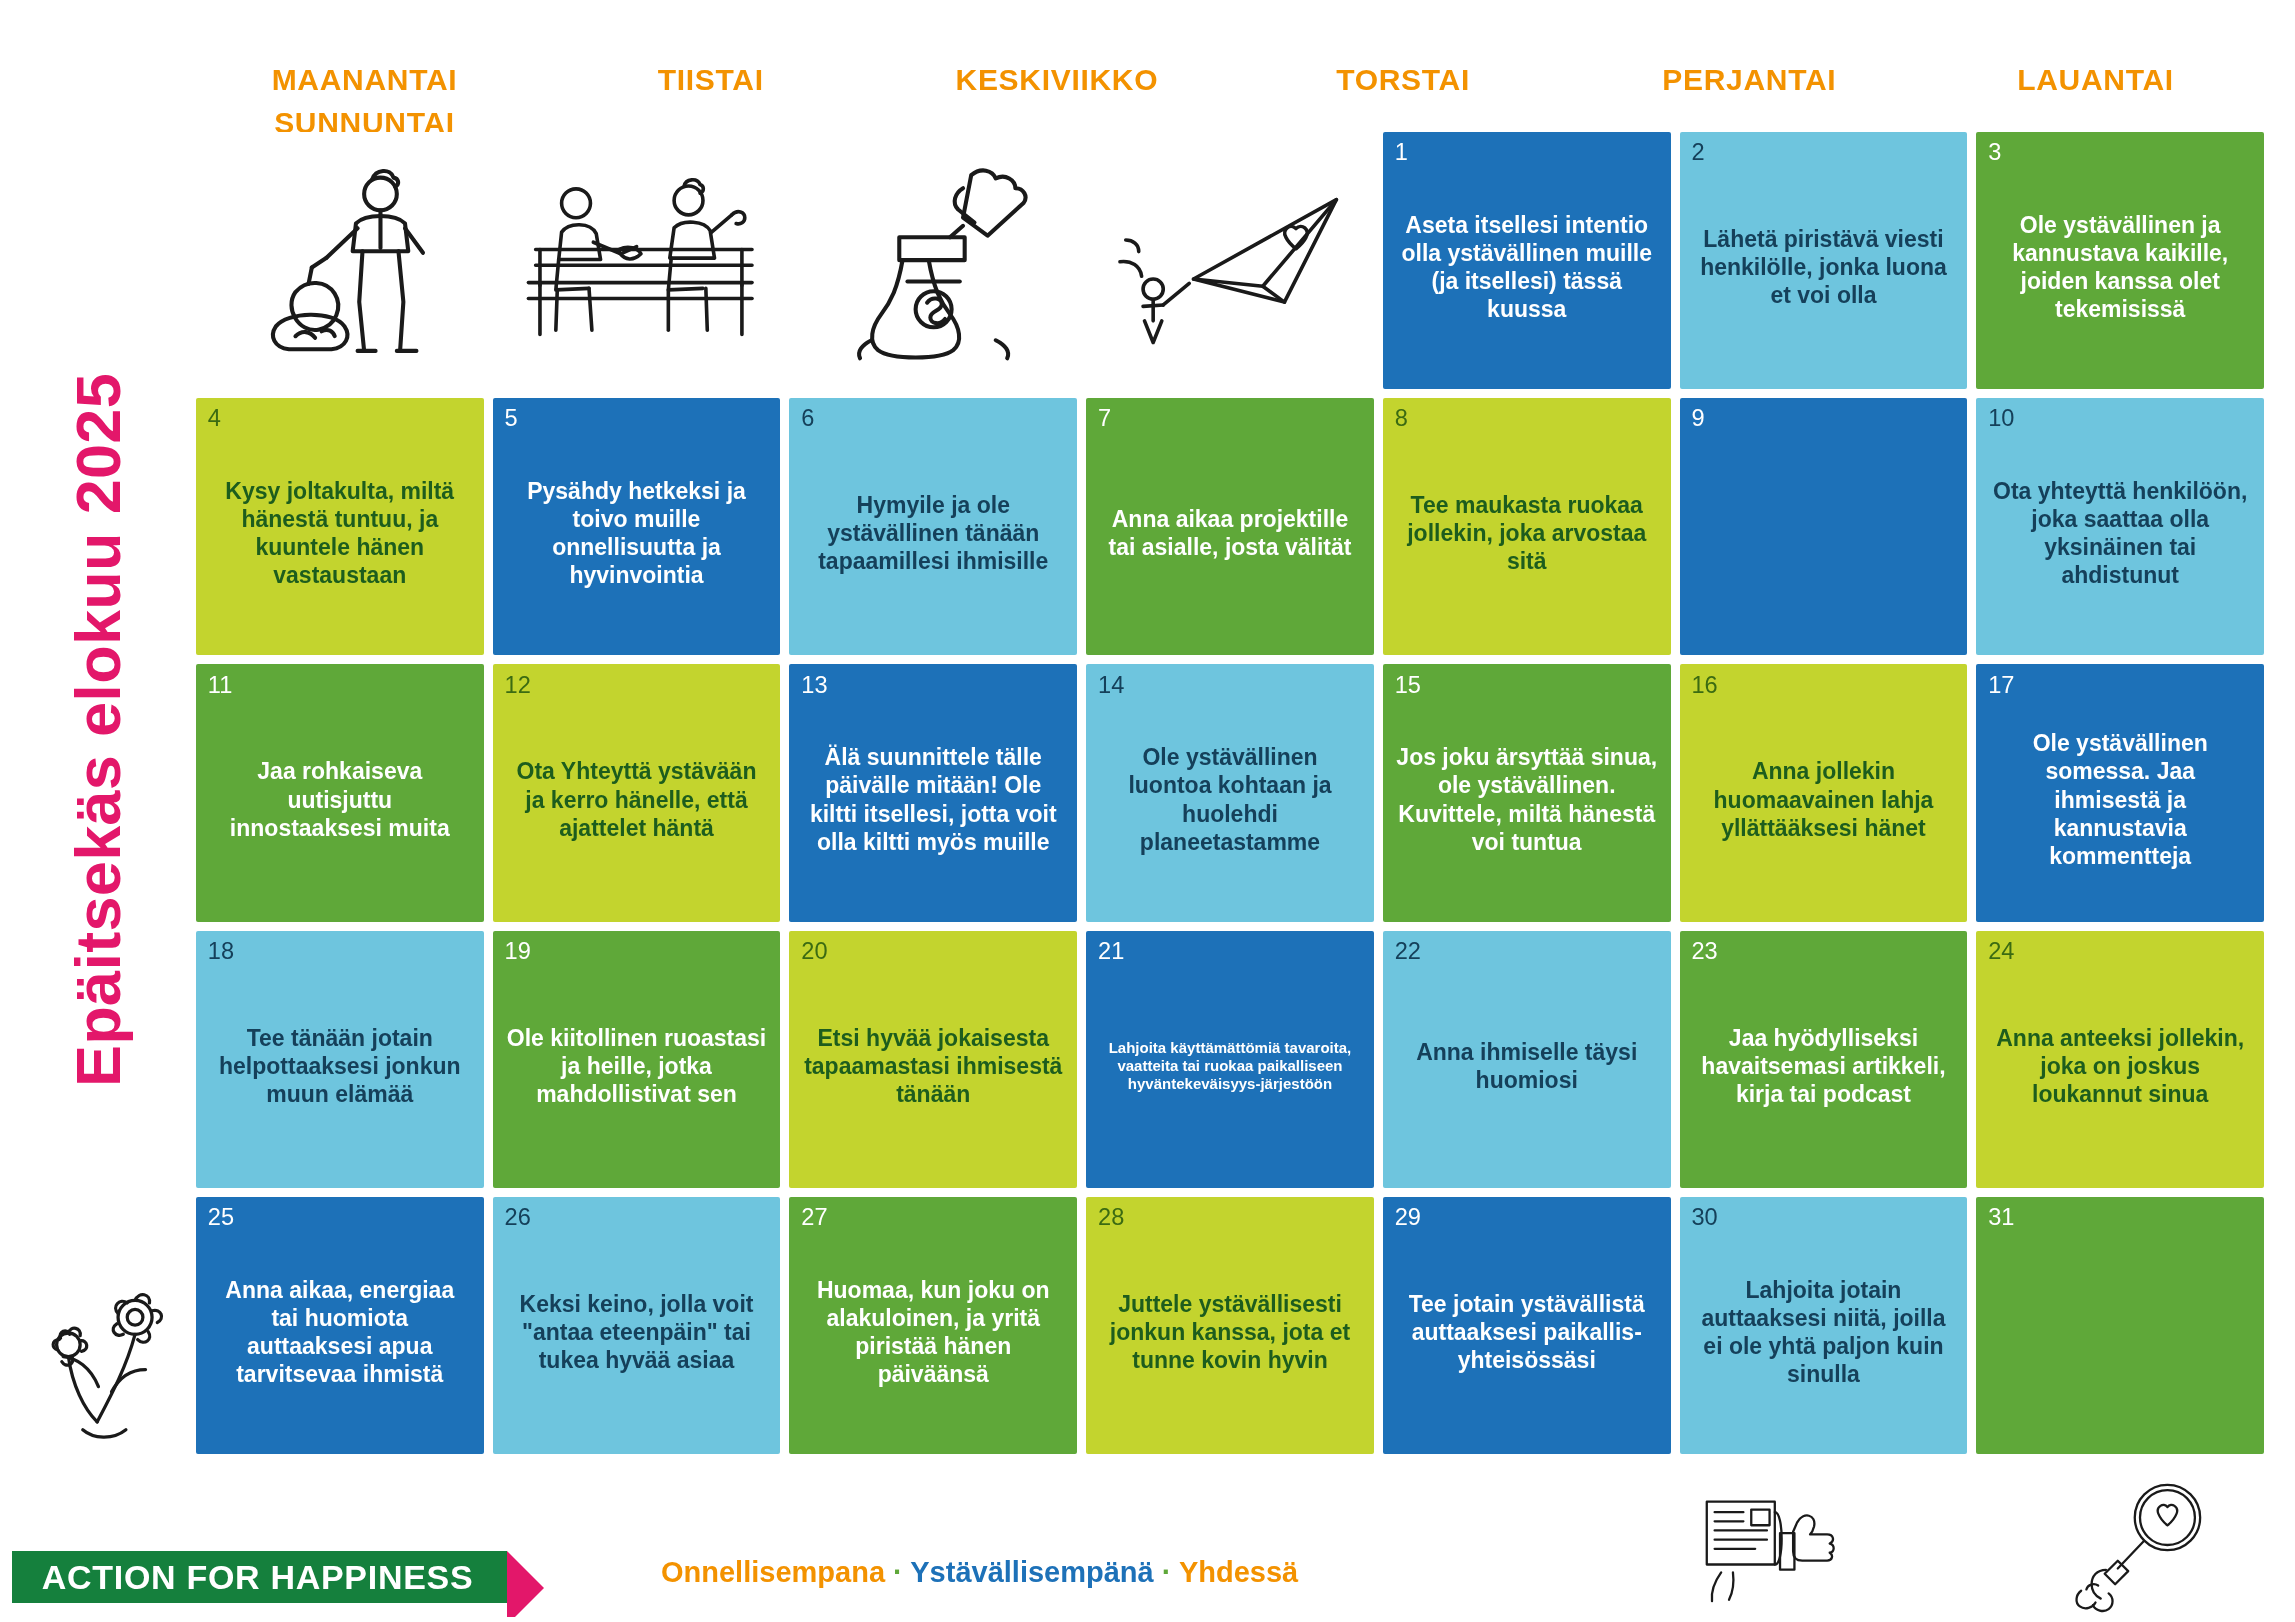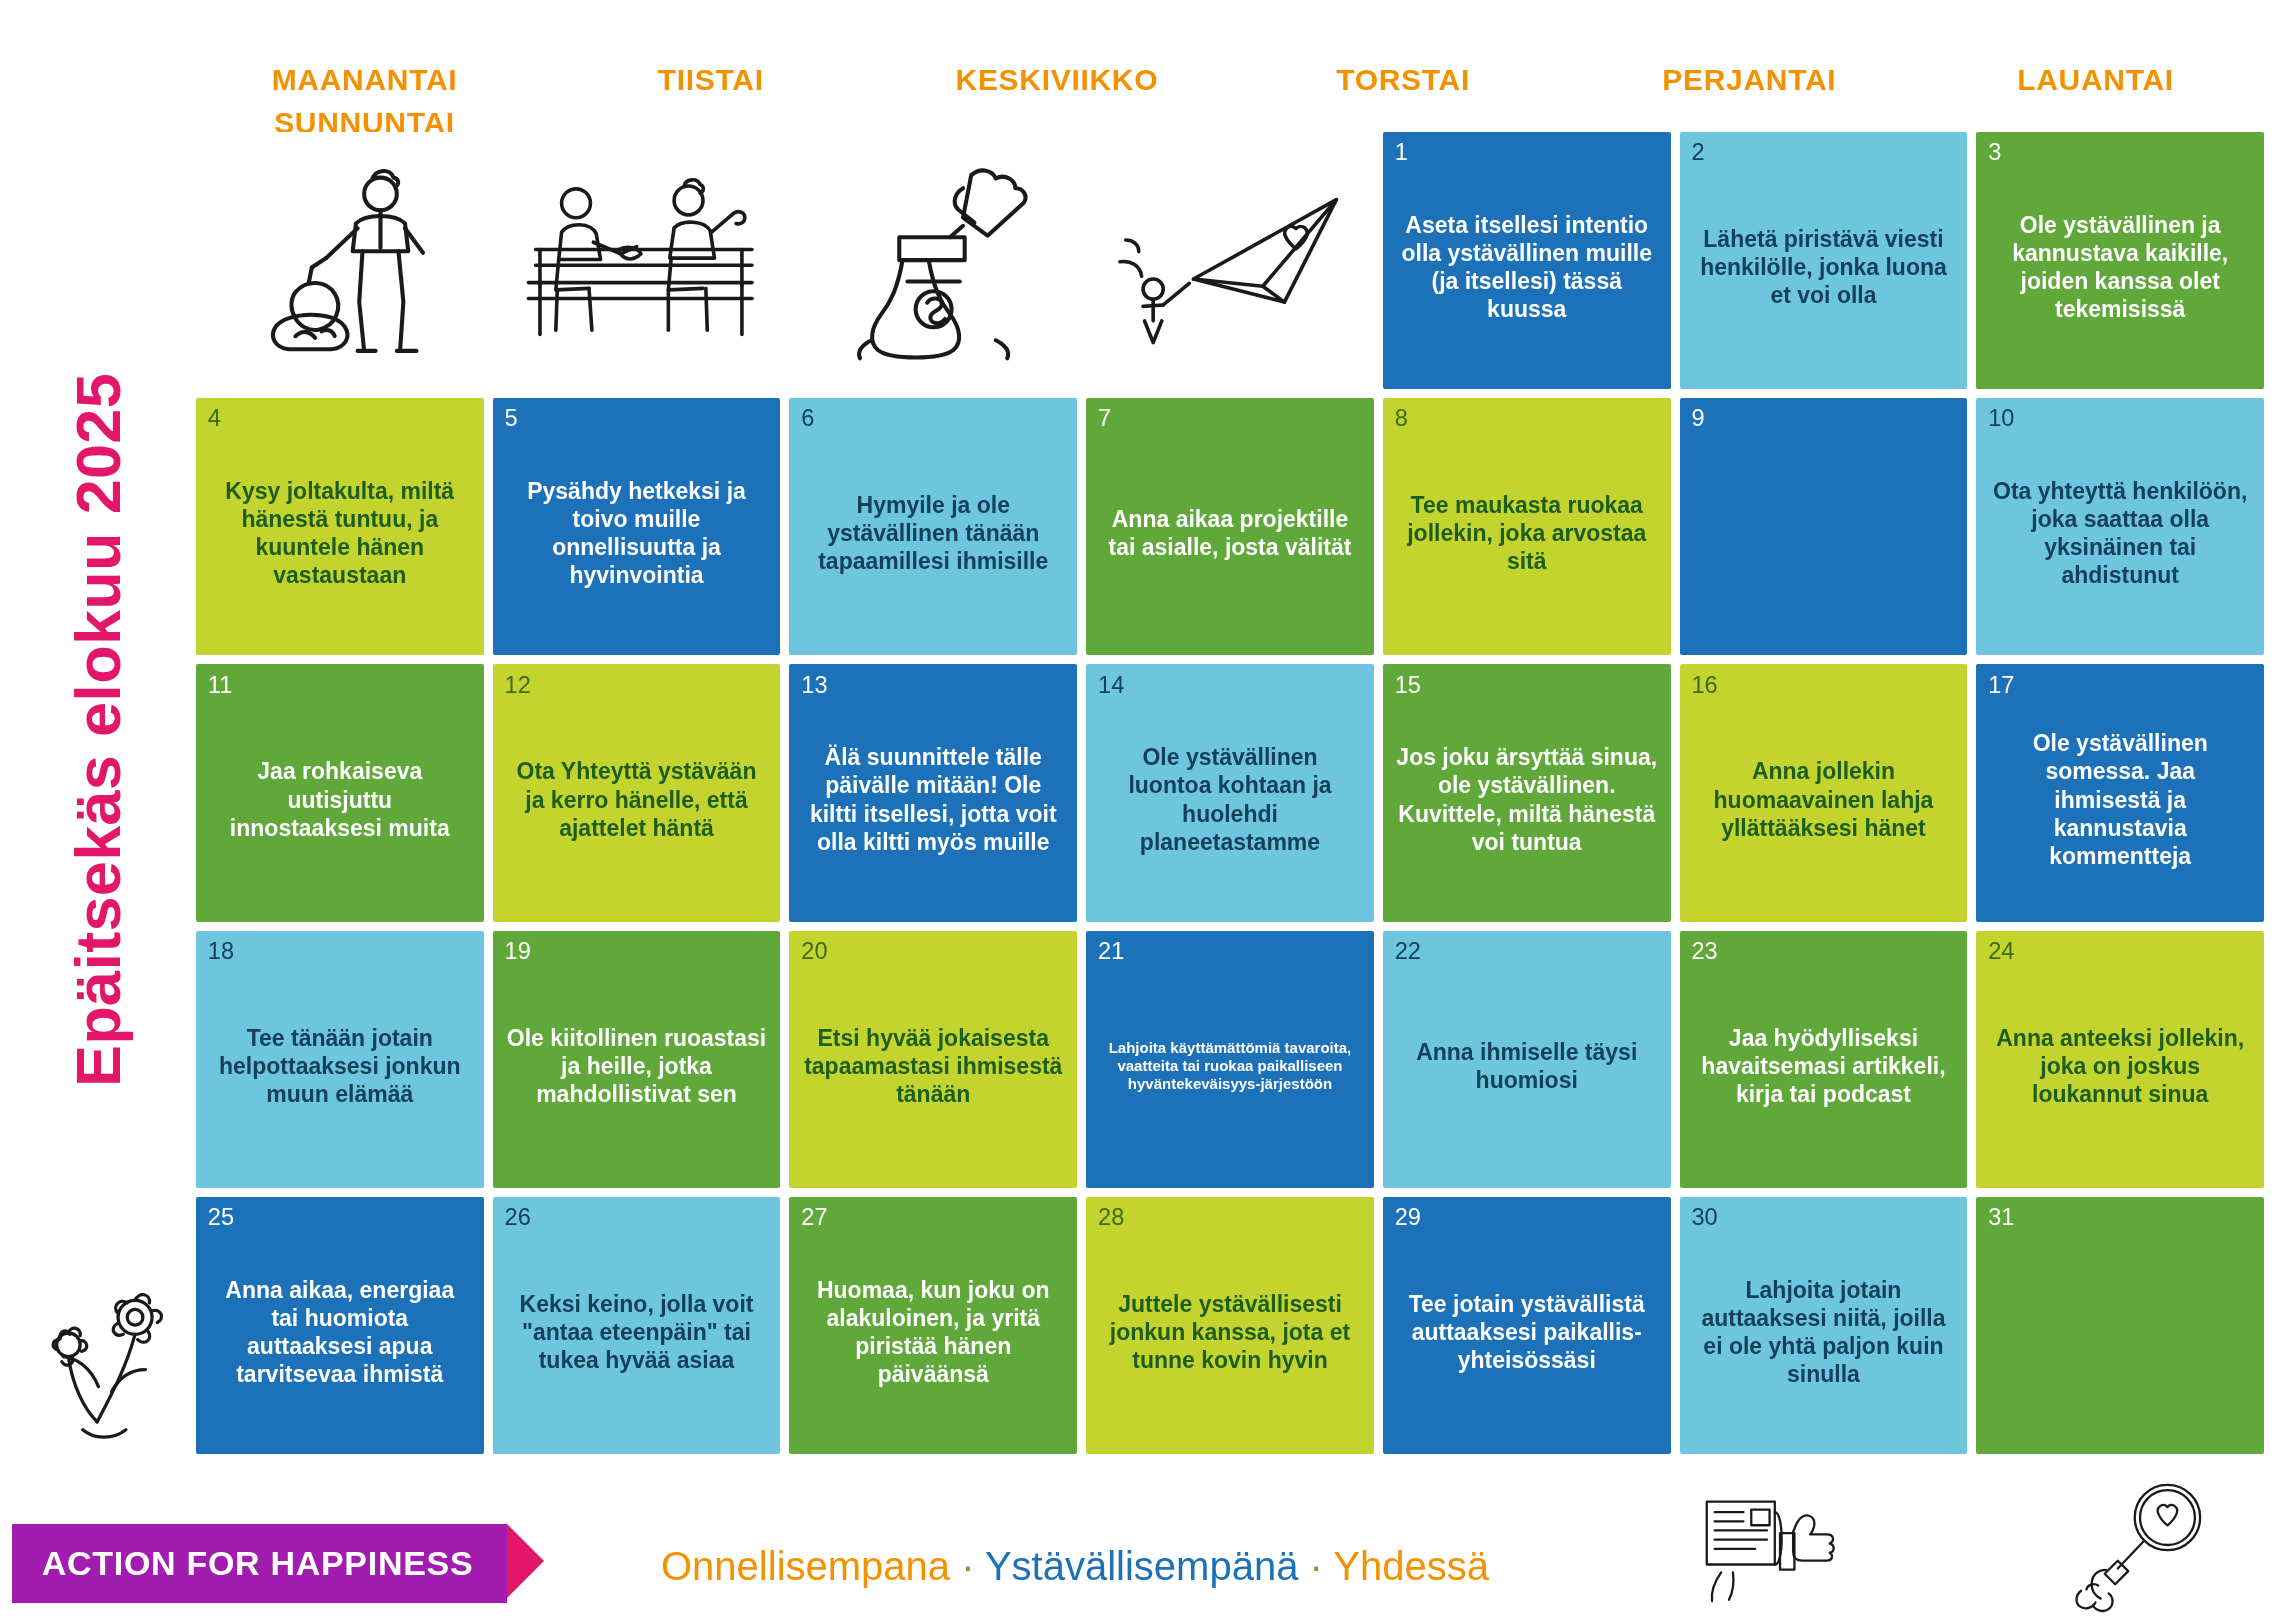--- a/index.html
+++ b/index.html
@@ -106,42 +106,42 @@
 
   
   .footer {
     position: absolute;
     left: 0; bottom: 0;
     width: 2295px; height: 131px;
   }
   .banner {
     position: absolute;
     left: 11.8px; bottom: 19.6px;
-    height: 79px;
-    background: #a21caf;
+    height: 52px;
+    background: #15803d;
     color: #ffffff;
     display: flex; align-items: center;
     padding: 0 34px 0 30px;
     font-weight: bold;
     font-size: 34px;
     letter-spacing: 0.7px;
   }
   .banner:after {
     content: "";
     position: absolute;
     right: -37px; top: 0;
     width: 0; height: 0;
     border-top: 37px solid transparent;
     border-bottom: 37px solid transparent;
     border-left: 37px solid #e3176a;
   }
   .tagline {
     position: absolute;
     left: 661px; bottom: 34px;
-    font-size: 40px; font-weight: normal;
+    font-size: 29px; font-weight: bold;
     color: #f39200;
   }
   .tagline .b { color: #1d71b8; }
   .tagline .dot { color: #5fa839; }
 
   .flowers { position: absolute; left: 19.6px; bottom: 164px; width: 170px; height: 177px; }
   .foot-doodle-1 { position: absolute; left: 1695px; bottom: 13px; width: 157px; height: 124px; }
   .foot-doodle-2 { position: absolute; left: 2055px; bottom: 9.2px; width: 170px; height: 137px; }
 
   .border-frame {

